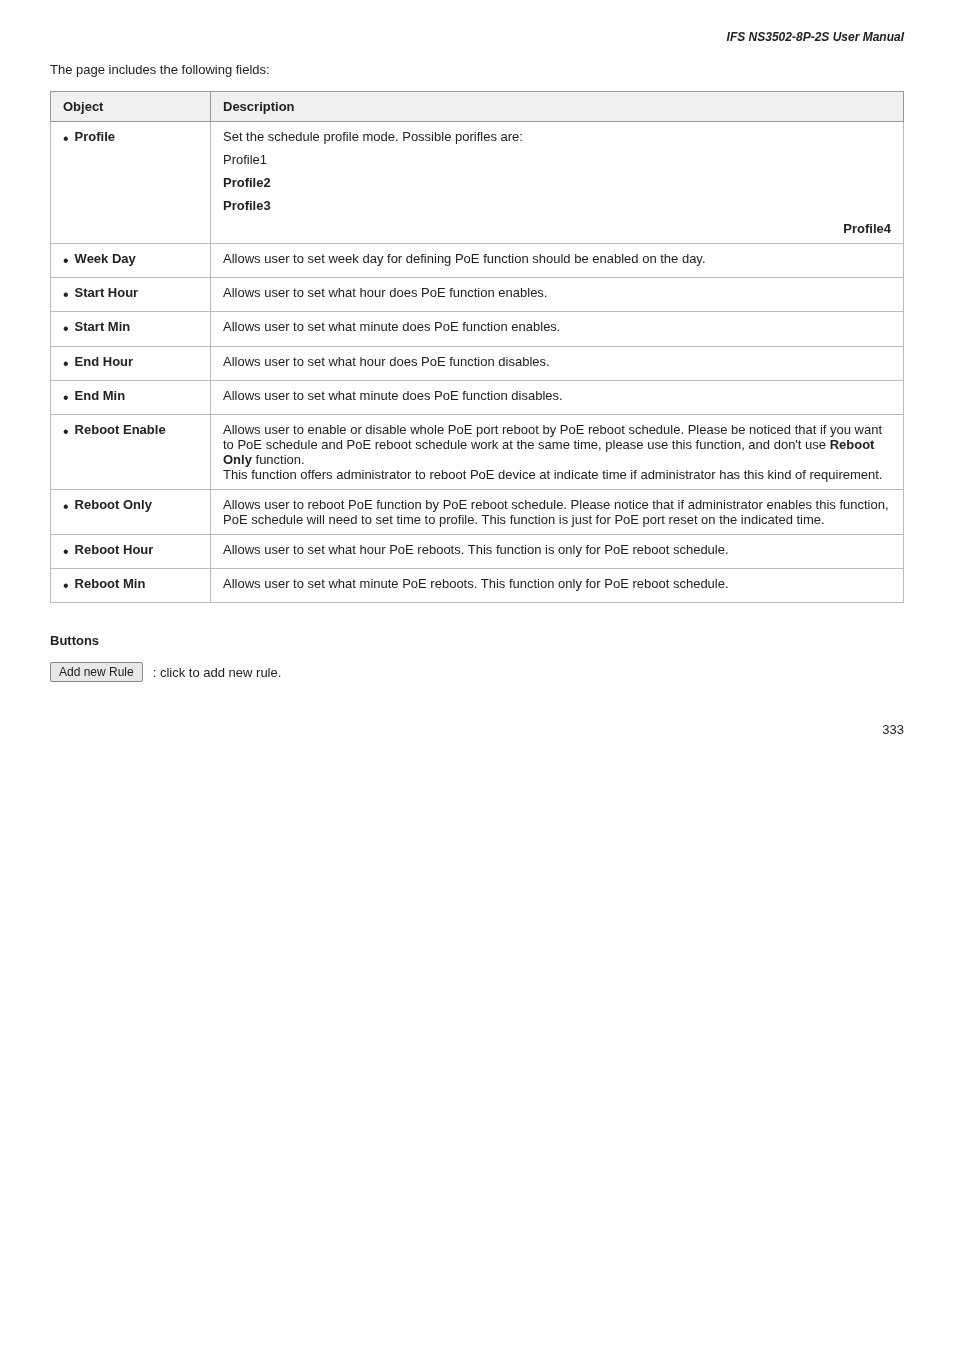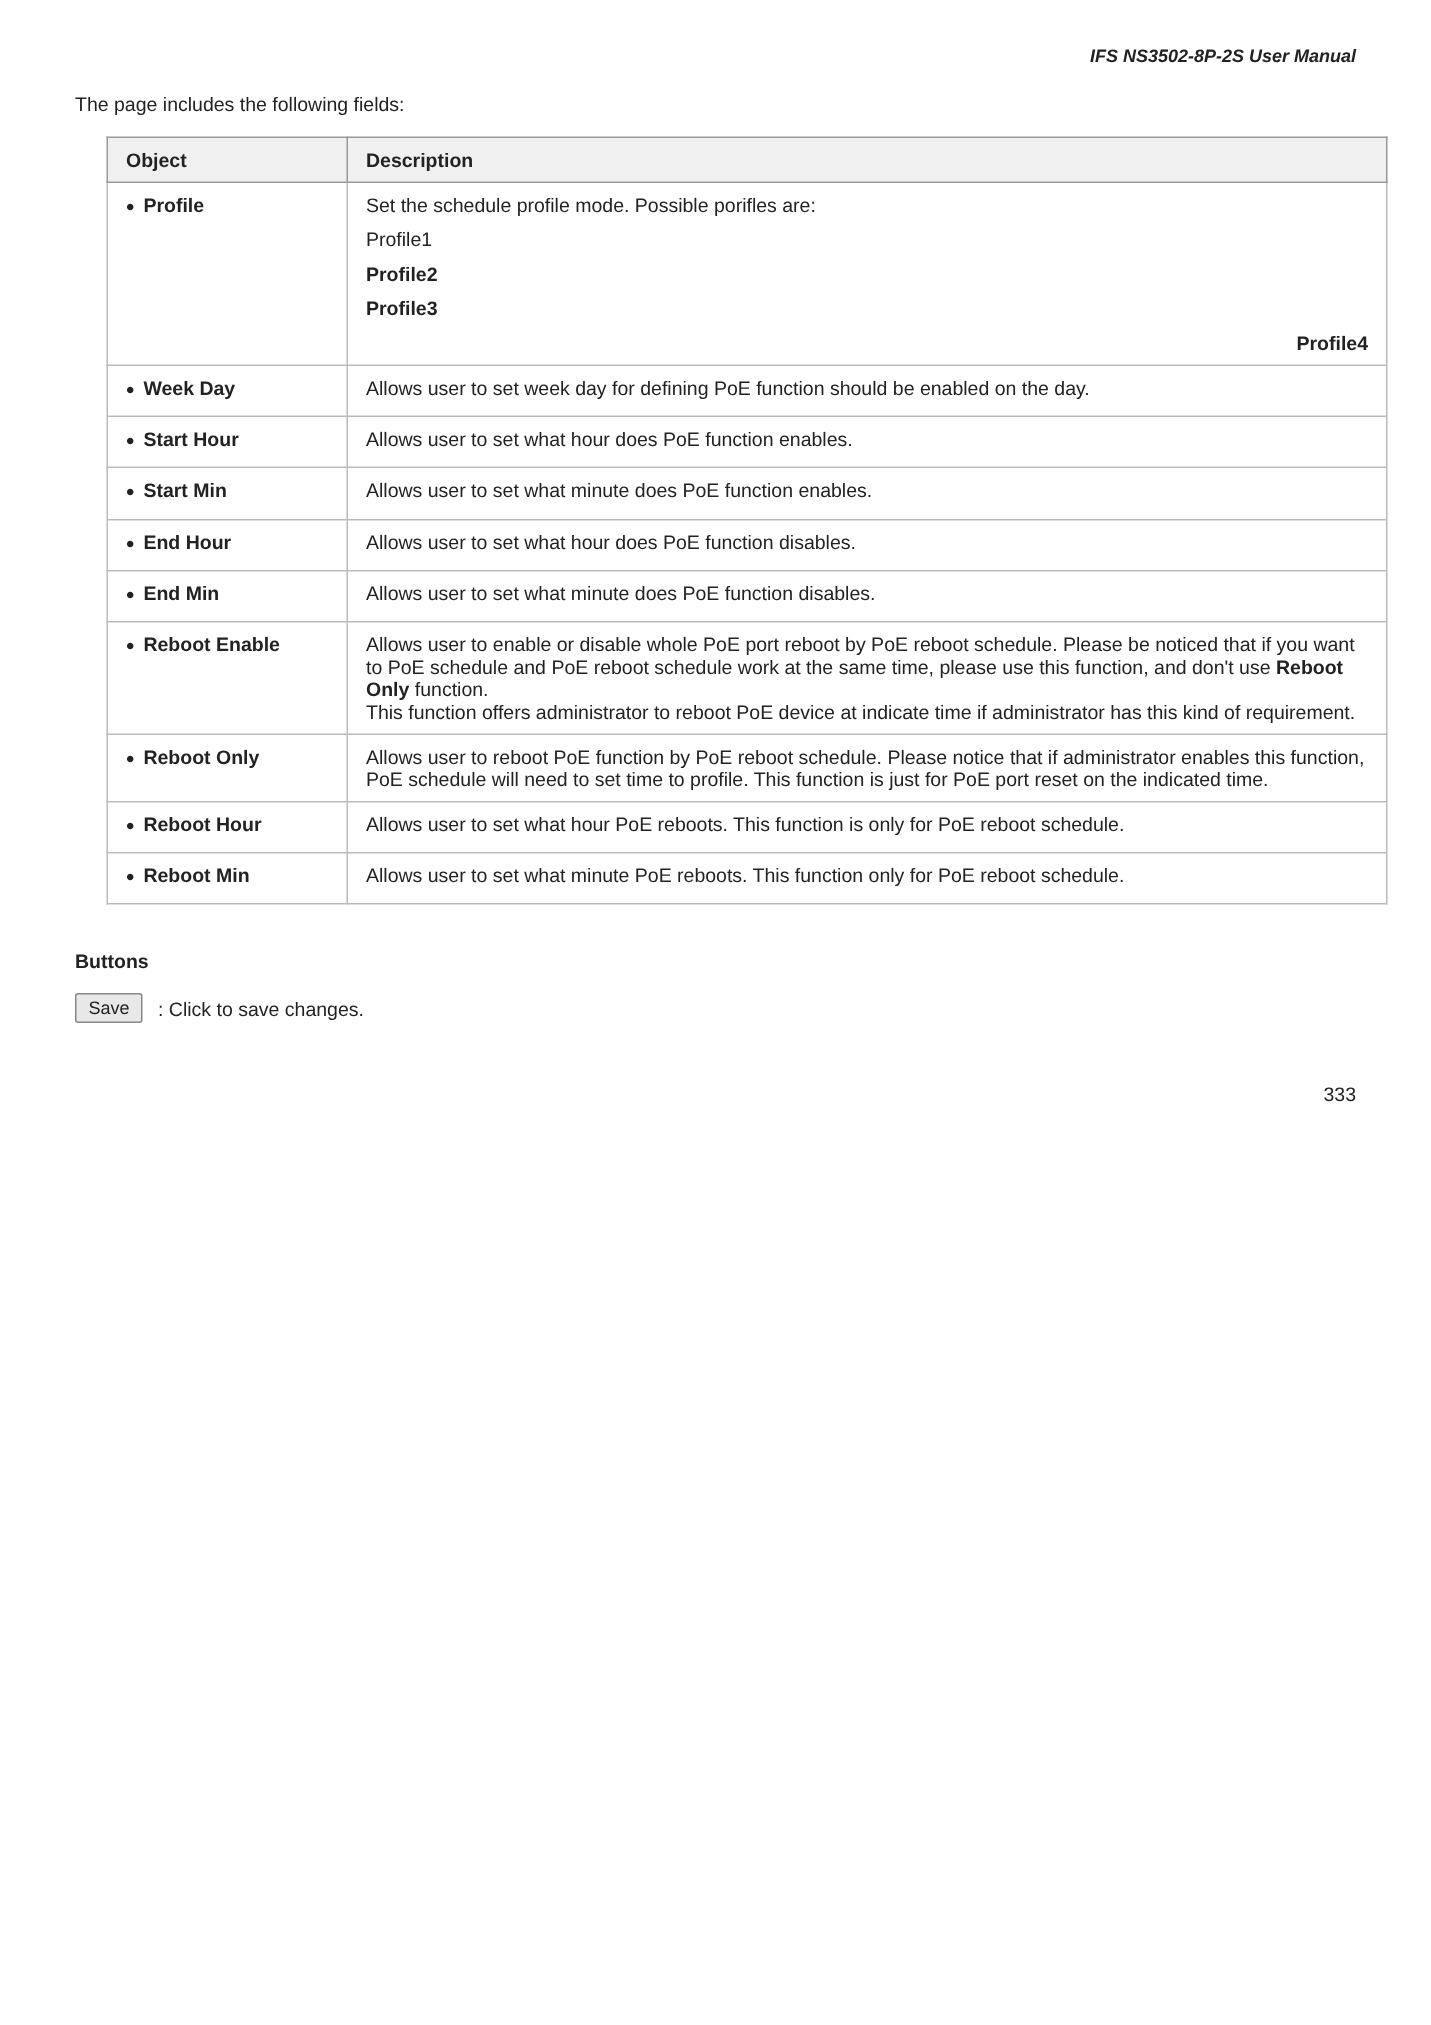--- a/index.html
+++ b/index.html
@@ -21,21 +21,20 @@
       color: #222;
     }
     .intro {
       margin-bottom: 14px;
       font-size: 13px;
     }
     table {
       width: 100%;
       border-collapse: collapse;
       margin-bottom: 30px;
-      margin-left: 21px;
     }
     table th {
       background: #f0f0f0;
       font-weight: bold;
       text-align: left;
       padding: 7px 12px;
       border: 1.5px solid #999;
       font-size: 13px;
     }
     table td {
@@ -215,21 +214,21 @@
       </tr>
     </tbody>
 </table>
 
 <div class="buttons-section">
   <div class="buttons-title">
     <span>Buttons</span>
   </div>
   <div id="buttons-list">
       <div class="button-row">
-        <span class="fake-button">Save</span>
-        <span>: Click to save changes.</span>
+        <span class="fake-button">Add new Rule</span>
+        <span>: click to add new rule.</span>
       </div>
     </div>
 </div>
 
 <div class="page-number">
   <span>333</span>
 </div>
 
 </body></html>

